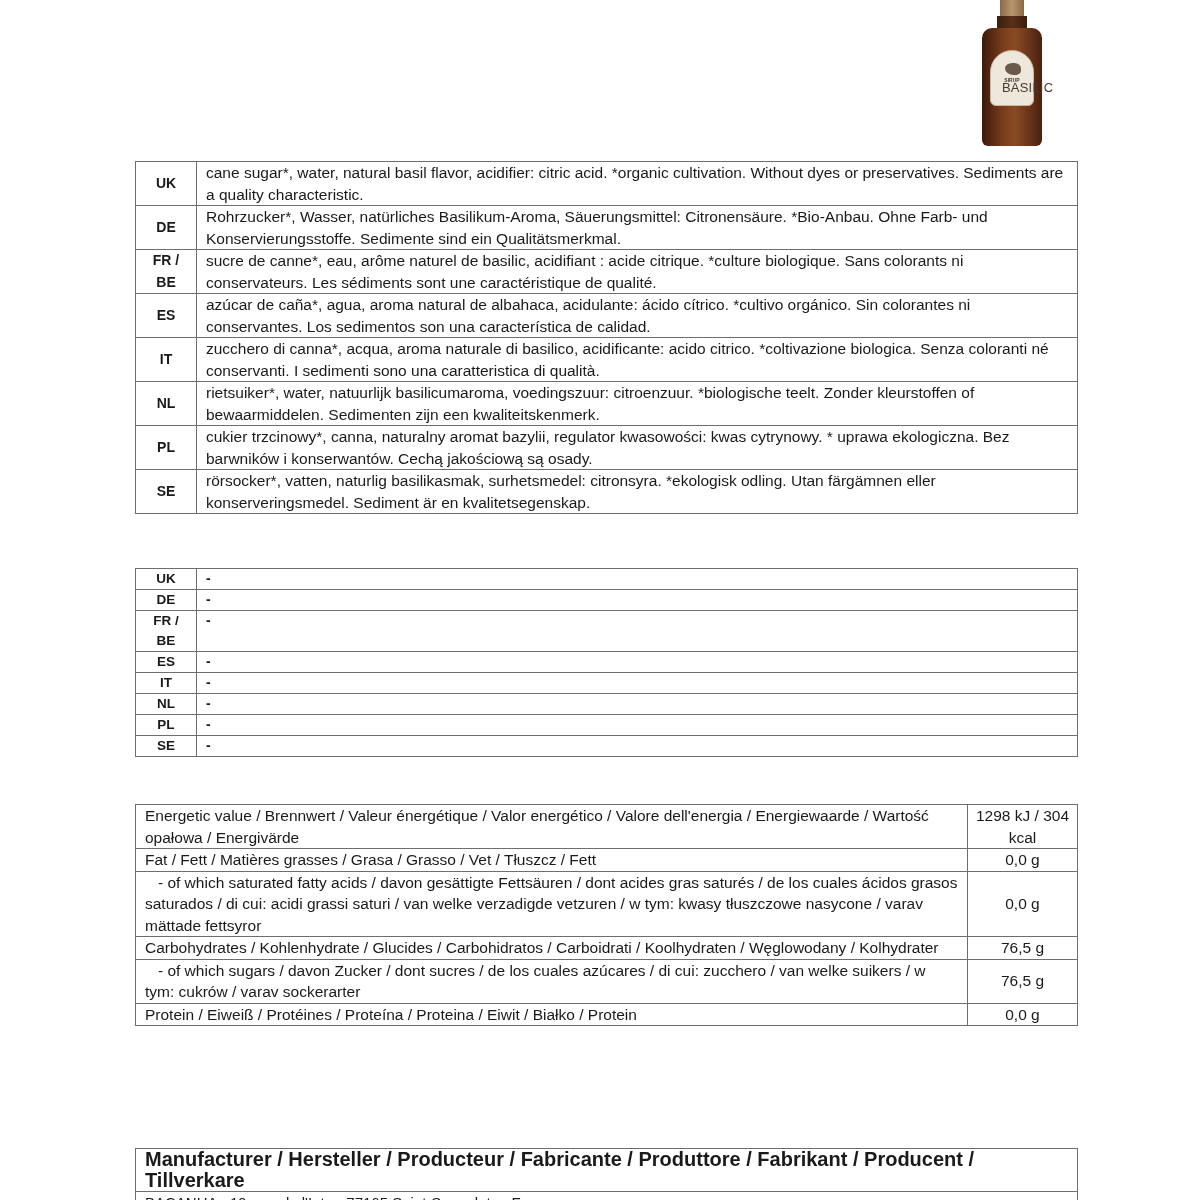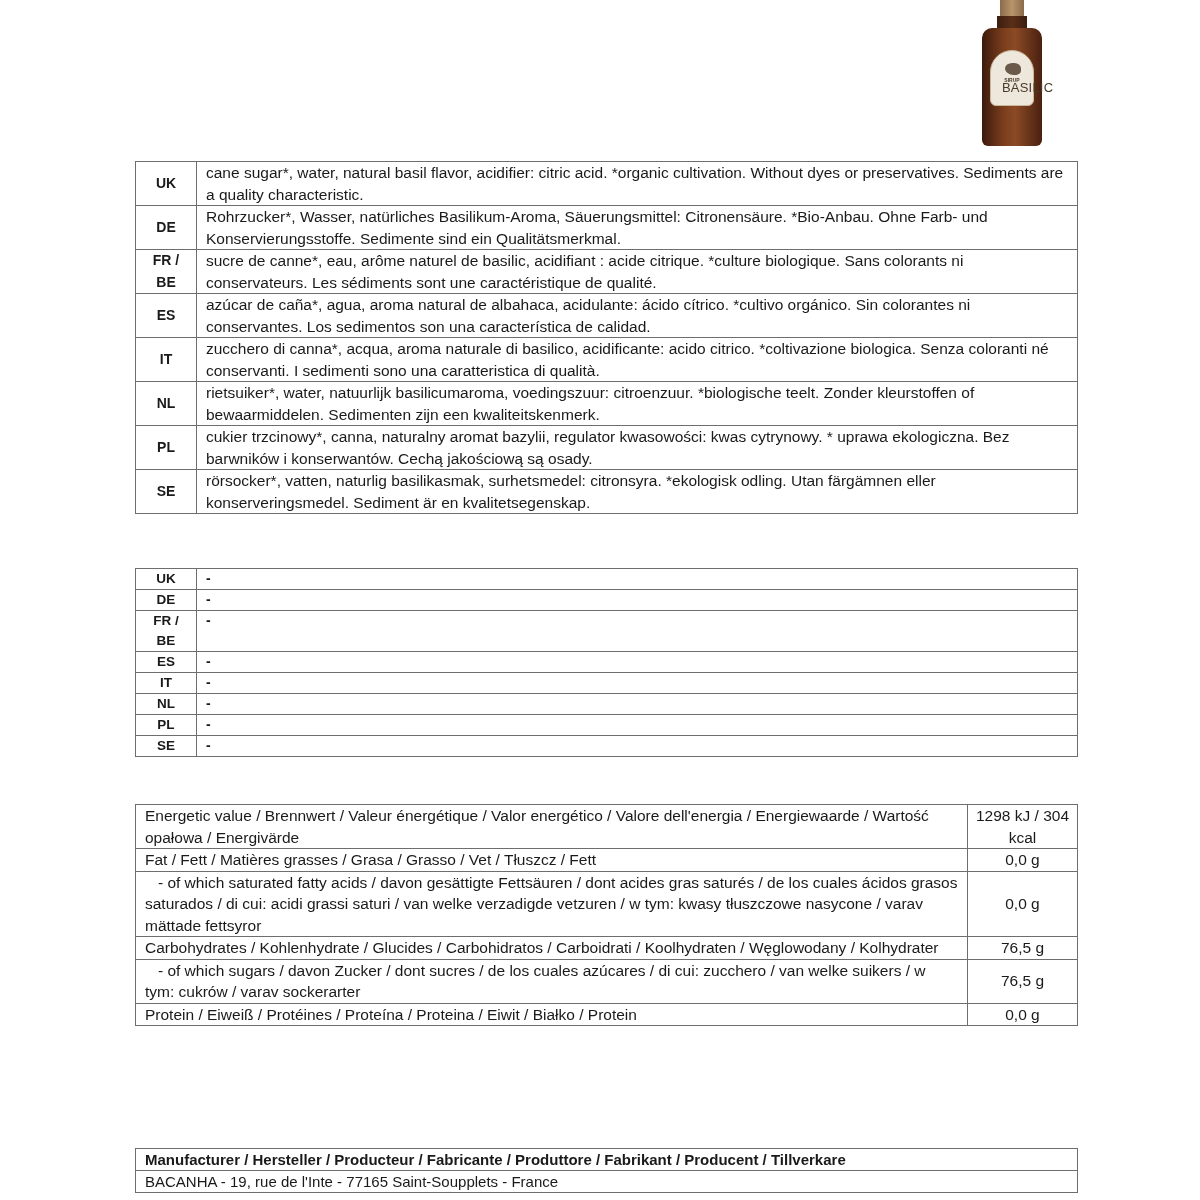--- a/index.html
+++ b/index.html
@@ -58,21 +58,21 @@
     #allergens { top: 568px; font-size: 14px; line-height: 19px; }
     #allergens th { font-size: 13.5px; height: 19px; }
     #allergens .code { width: 52px; font-size: 13.5px; line-height: 20px; }
     #allergens td.text { vertical-align: top; font-weight: bold; }
 
     #nutrition { top: 804px; }
     #nutrition td.val { text-align: center; width: 92px; padding: 0 2px; }
     #nutrition th { padding-top: 1px; padding-bottom: 1px; }
 
     #manufacturer { top: 1148px; font-size: 15px; line-height: 21px; }
-    #manufacturer th { font-size: 15px; }
+    #manufacturer th { font-size: 20px; }
   </style>
 </head>
 <body>
 
 <div class="bottle">
   <div class="cork"></div>
   <div class="neck"></div>
   <div class="body"></div>
   <div class="label">
     <div class="leaf"></div>

